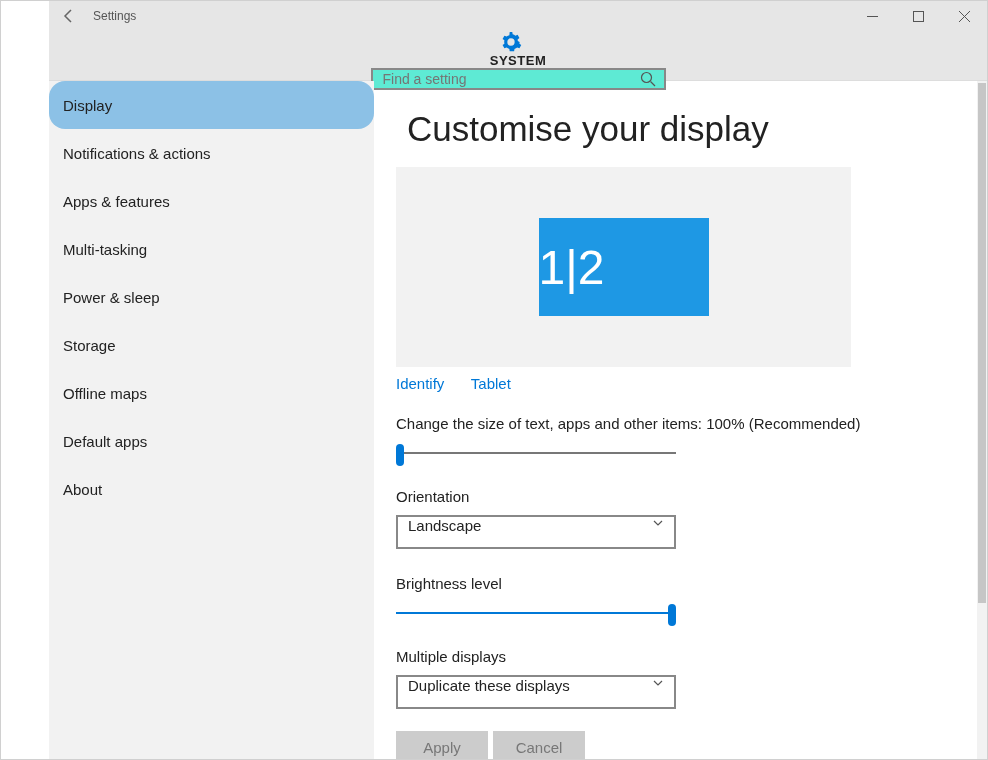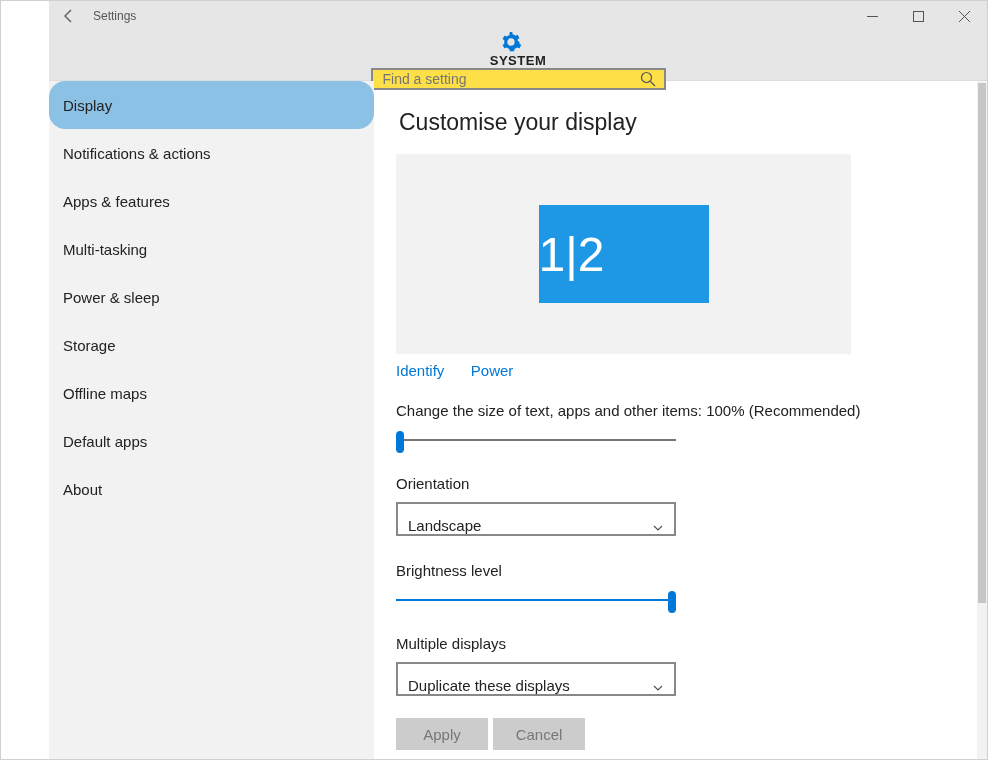--- a/index.html
+++ b/index.html
@@ -10,48 +10,48 @@
   .titlebar { height: 30px; background: #e6e6e6; display: flex; align-items: center; }
   .back-arrow { width: 40px; display:flex; align-items:center; justify-content:center; color:#666; }
   .title { font-size: 12px; color: #555; padding-left: 4px; }
   .titlebar-spacer { flex:1; }
   .winbtn { width: 46px; height:30px; display:flex; align-items:center; justify-content:center; color:#555; }
 
   .header { height: 50px; background: #e6e6e6; display:flex; align-items:center; padding: 0 14px 0 14px; border-bottom: 1px solid #ddd; flex-direction: column; }
   .gear { width: 24px; height:24px; display:flex; align-items:center; justify-content:center; color:#0078d7; margin-right: 14px; }
   .system-label { font-size: 13px; font-weight: 600; letter-spacing: 0.5px; color:#222; }
   .header-spacer { flex:1; }
-  .search-wrap { width: 295px; height: 32px; border: 2px solid #888; background:#fde047; display:flex; align-items:center; padding: 0 8px; }
+  .search-wrap { width: 295px; height: 32px; border: 2px solid #888; background:#5eead4; display:flex; align-items:center; padding: 0 8px; }
   .search-wrap input { flex:1; border:none; outline:none; font-size:14px; color:#666; background:transparent; }
   .search-icon { width:16px; color:#555; }
 
   .body { flex:1; display:flex; overflow:hidden; }
   .sidebar { width: 325px; background: #f2f2f2; padding-top: 0px; overflow-y:auto; }
   .side-item { height: 48px; display:flex; align-items:center; padding-left: 14px; font-size: 15px; color:#222; cursor:pointer; }
   .side-item.selected { background: #8cc1e6; border-radius: 16px; }
   
   .content { flex:1; position:relative; overflow:hidden; }
   .scroll-area { position:absolute; inset:0; right:10px; overflow:hidden; padding: 20px 30px 20px 22px; }
   .scrollbar { position:absolute; top:0; right:0; width:10px; height:100%; background:#f2f2f2; }
   .scrollbar-thumb { position:absolute; top:2px; right:1px; width:8px; height:520px; background:#c6c6c6; }
 
-  h1 { font-weight: 300; font-size: 23px; margin: 8px 0 18px 3px; color:#222; }
+  h1 { font-weight: 300; font-size: 35px; margin: 8px 0 18px 11px; color:#222; }
   .monitor-box { width: 455px; height: 200px; background: #f2f2f2; display:flex; align-items:center; justify-content:center; margin-bottom: 8px; }
   .monitor { width: 170px; height: 98px; background:#1e98e4; color:#fff; display:flex; align-items:center; justify-content:flex-start; font-size:48px; font-weight:300; }
   .links { margin-bottom: 22px; }
   .links a { color:#0078d7; text-decoration:none; font-size:15px; margin-right: 22px; cursor:pointer; }
 
   .field-label { font-size: 15px; color:#222; margin-bottom: 10px; }
 
   .slider { position:relative; width: 280px; height: 22px; margin-bottom: 24px; }
   .slider-track-bg { position:absolute; top:10px; left:0; right:0; height:2px; background:#777; }
   .slider-track-fill { position:absolute; top:10px; left:0; height:2px; background:#0078d7; }
   .slider-thumb { position:absolute; top:2px; width:8px; height:22px; background:#0078d7; border-radius:4px; }
 
-  .select { width: 280px; height: 34px; border: 2px solid #888; display:flex; align-items:flex-end; padding: 0 10px; font-size:15px; color:#222; margin-bottom: 26px; cursor:pointer; justify-content:space-between;gap:32px; }
+  .select { width: 280px; height: 34px; border: 2px solid #888; display:flex; align-items:flex-start; padding: 0 10px; font-size:15px; color:#222; margin-bottom: 26px; cursor:pointer; justify-content:space-between;gap:32px; }
   .chev { color:#555; }
 
   .btnrow { display:flex; gap: 5px; margin-top: 20px; }
   .btn { width: 92px; height: 32px; background:#ccc; color:#777; display:flex; align-items:center; justify-content:center; font-size:15px; cursor:default; }
 </style>
 </head>
 <body>
 
 <div class="window">
   <div class="titlebar">
@@ -130,21 +130,21 @@
     <div class="content">
       <div class="scroll-area">
         <h1>Customise your display</h1>
         <div class="monitor-box">
           <div class="monitor">
               <span>1|2</span>
             </div>
         </div>
         <div class="links">
           <a>Identify</a>
-          <a>Power</a>
+          <a>Tablet</a>
         </div>
 
         <div class="field-label">Change the size of text, apps and other items: 100% (Recommended)</div>
         <div class="slider">
           <div class="slider-track-bg"></div>
           <div class="slider-track-fill" style="width:0%"></div>
           <div class="slider-thumb" style="left:0"></div>
         </div>
 
         <div class="field-label">Orientation</div>

